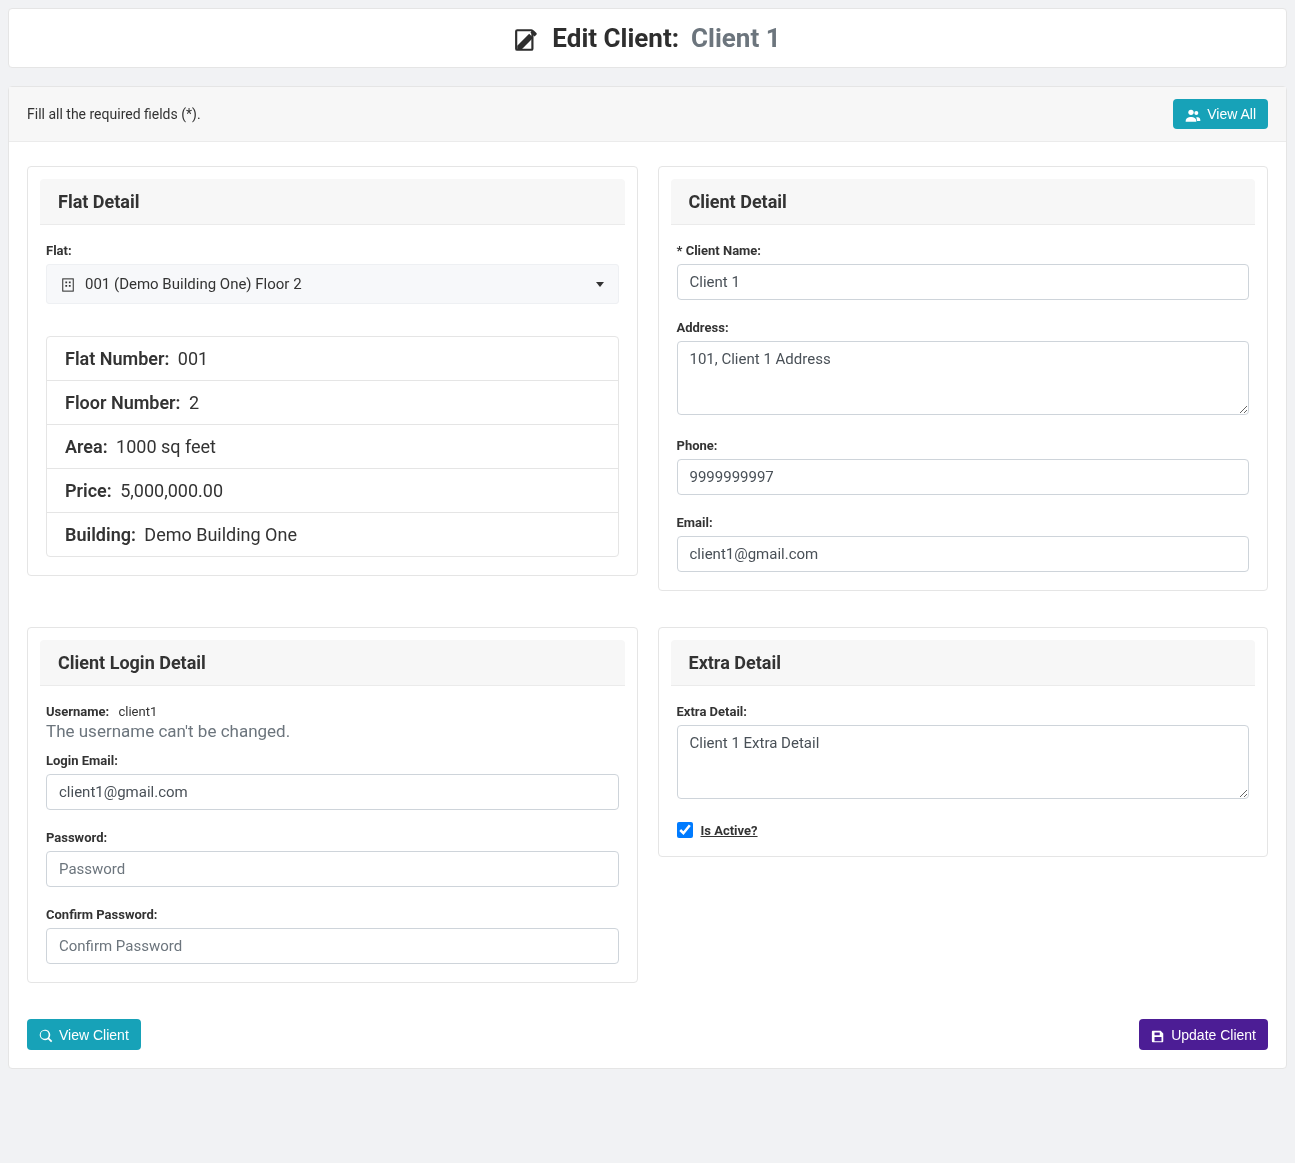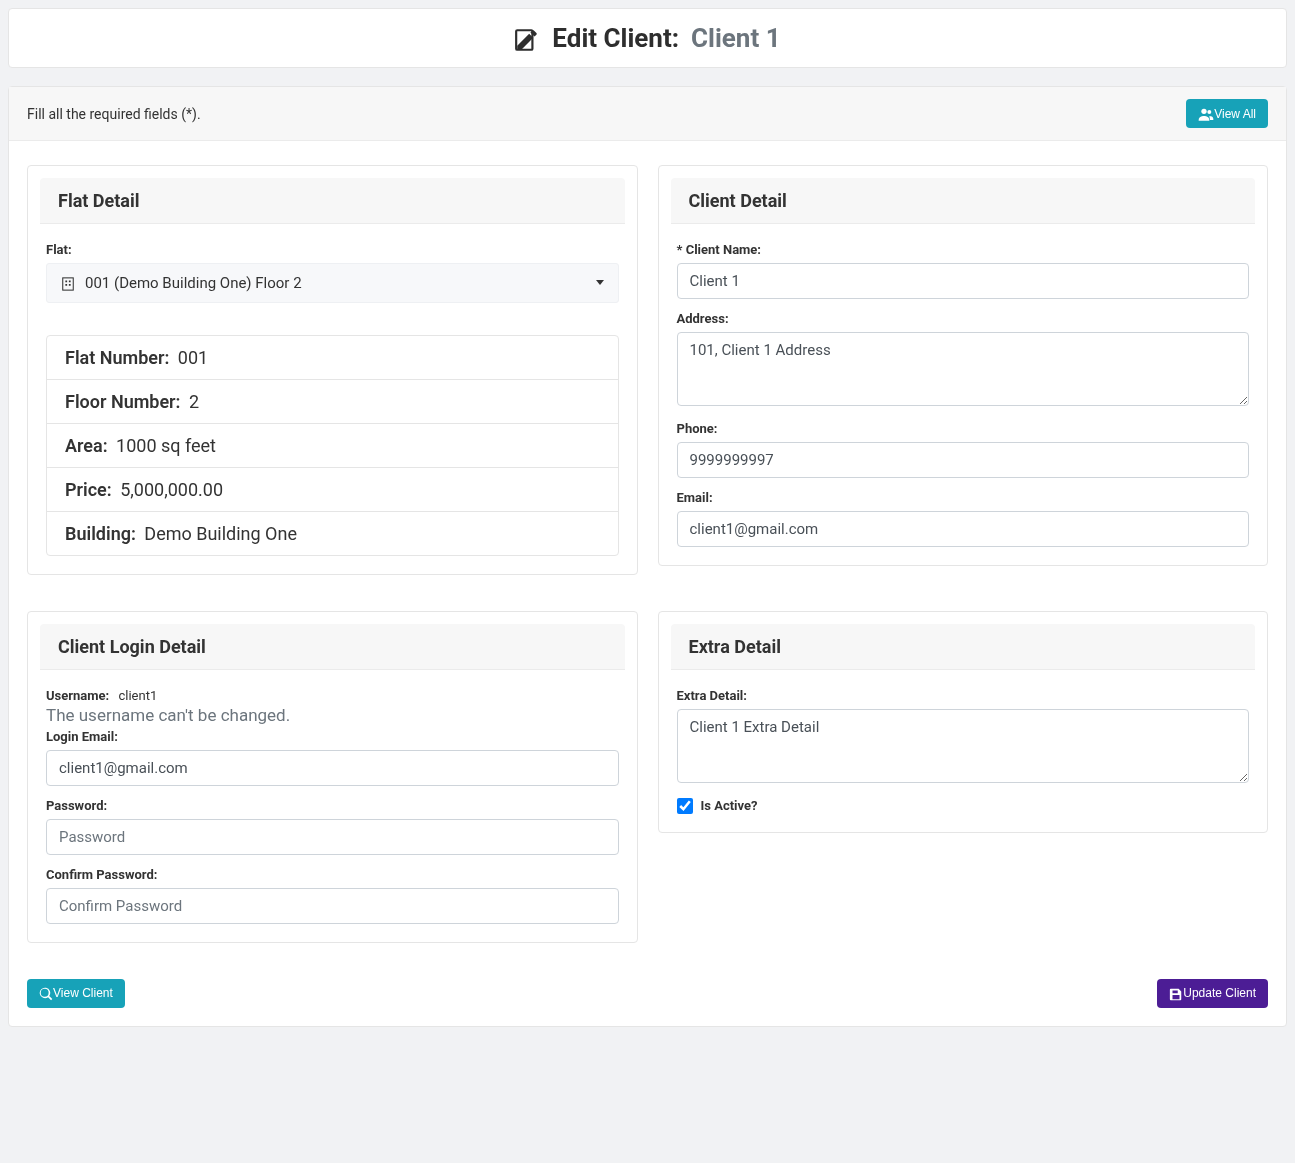--- a/index.html
+++ b/index.html
@@ -49,24 +49,25 @@
       justify-content: space-between;
     }
     .card-topbar .note {
       font-weight: 400;
       color: #333;
       font-size: 14px;
     }
     .btn {
       display: inline-flex;
       align-items: center;
+      gap: 6px;
       border: none;
       border-radius: 4px;
       padding: 7px 12px;
-      font-size: 12px;
+      font-size: 14px;
       cursor: pointer;
       color: #fff;
     }
     .btn-info {
       background: #17a2b8;
     }
     .btn-primary {
       background: #4c1d95;
     }
     .content-area {
@@ -91,21 +92,21 @@
       font-size: 18px;
       font-weight: 700;
       color: #333;
       border-radius: 4px 4px 0 0;
       margin: 12px 12px 0 12px;
     }
     .panel-body {
       padding: 18px;
     }
     .form-group {
-      margin-bottom: 12px;
+      margin-bottom: 20px;
     }
     .form-group:last-child {
       margin-bottom: 0;
     }
     .form-label {
       display: block;
       font-weight: 700;
       font-size: 13px;
       color: #333;
       margin-bottom: 6px;
@@ -193,20 +194,21 @@
       margin-top: 12px;
     }
     .checkbox-row input {
       width: 16px;
       height: 16px;
       accent-color: #007bff;
     }
     .checkbox-row label {
       font-weight: 700;
       font-size: 13px;
+      text-decoration: underline;
     }
     .footer-actions {
       display: flex;
       justify-content: space-between;
       align-items: center;
       padding: 0 18px;
     }
     svg {
       display: inline-block;
       vertical-align: middle;

